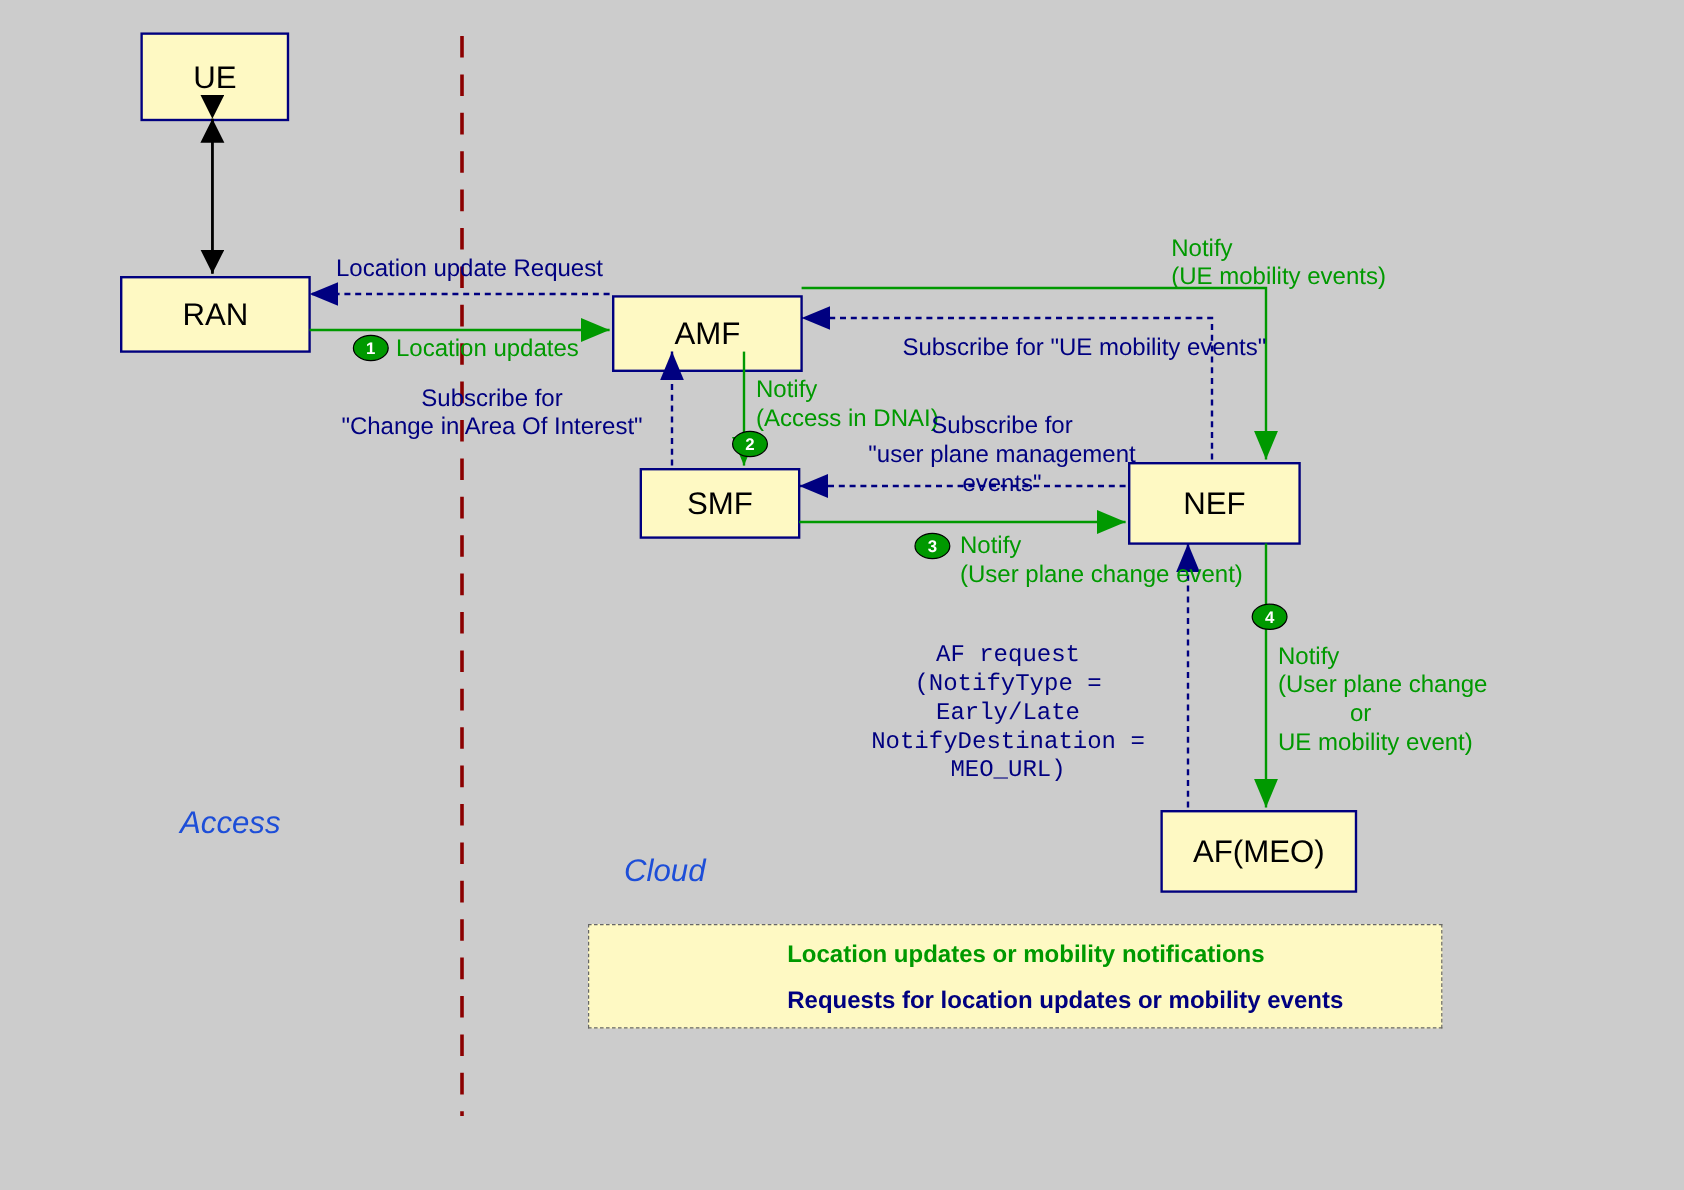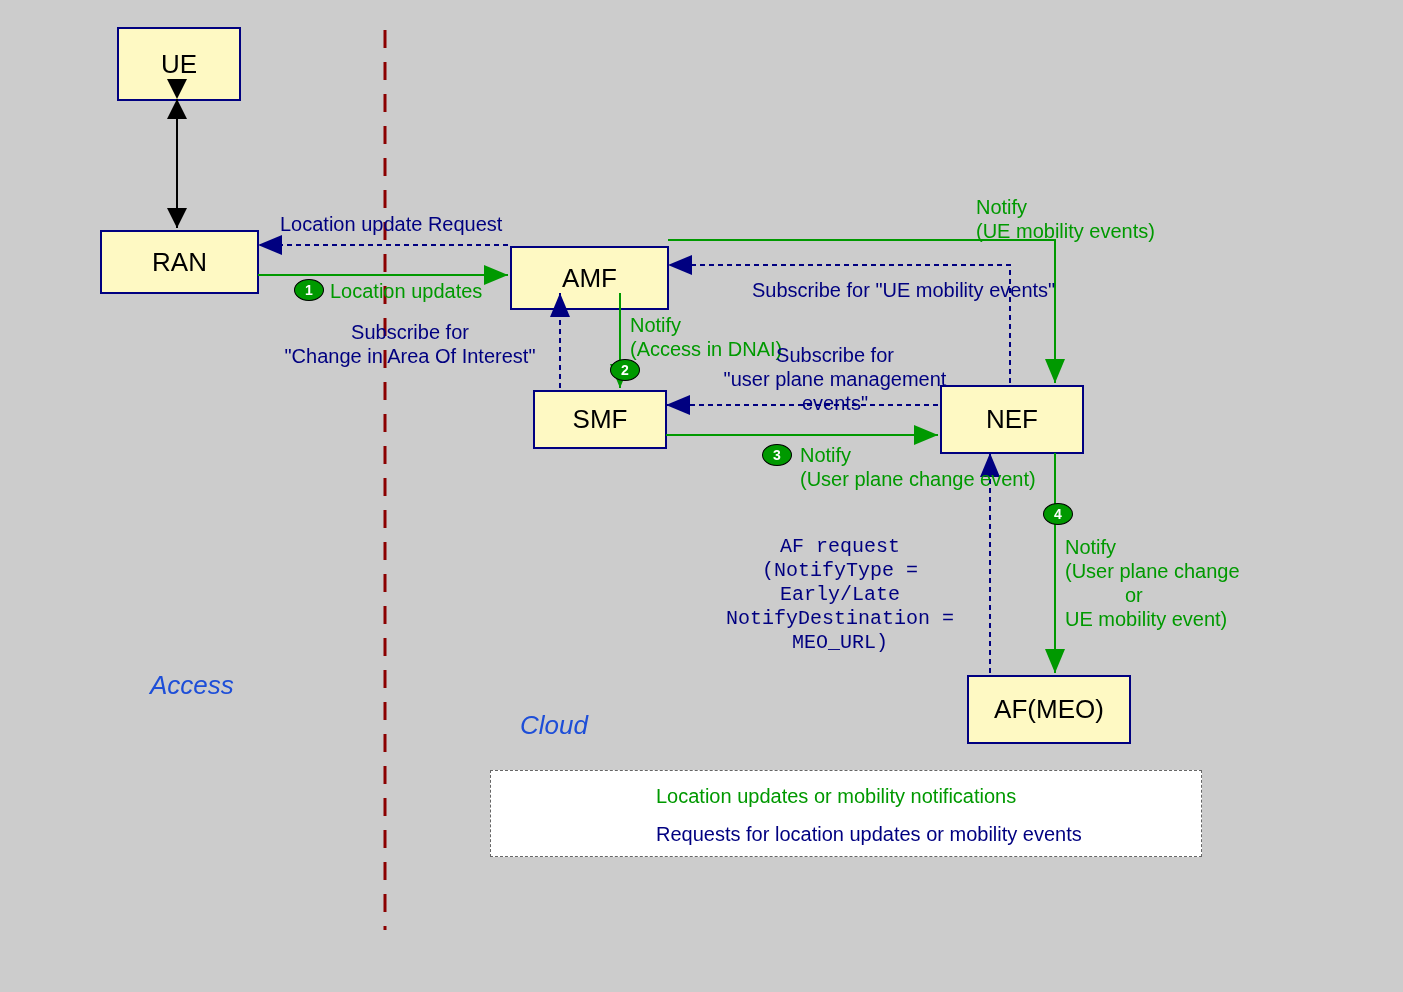--- a/index.html
+++ b/index.html
@@ -39,23 +39,24 @@
     border-radius: 50%;
     border: 1px solid #000;
     display: flex;
     align-items: center;
     justify-content: center;
     font-size: 14px;
     font-weight: bold;
   }
   .legend {
     position: absolute;
-    background: #ffffff;
+    background: #fef9c3;
     border: 1px dashed #666;
     padding: 10px 20px;
+    font-weight: bold;
   }
   svg {
     position: absolute;
     top: 0;
     left: 0;
     pointer-events: none;
   }
 </style>
 </head>
 <body>

